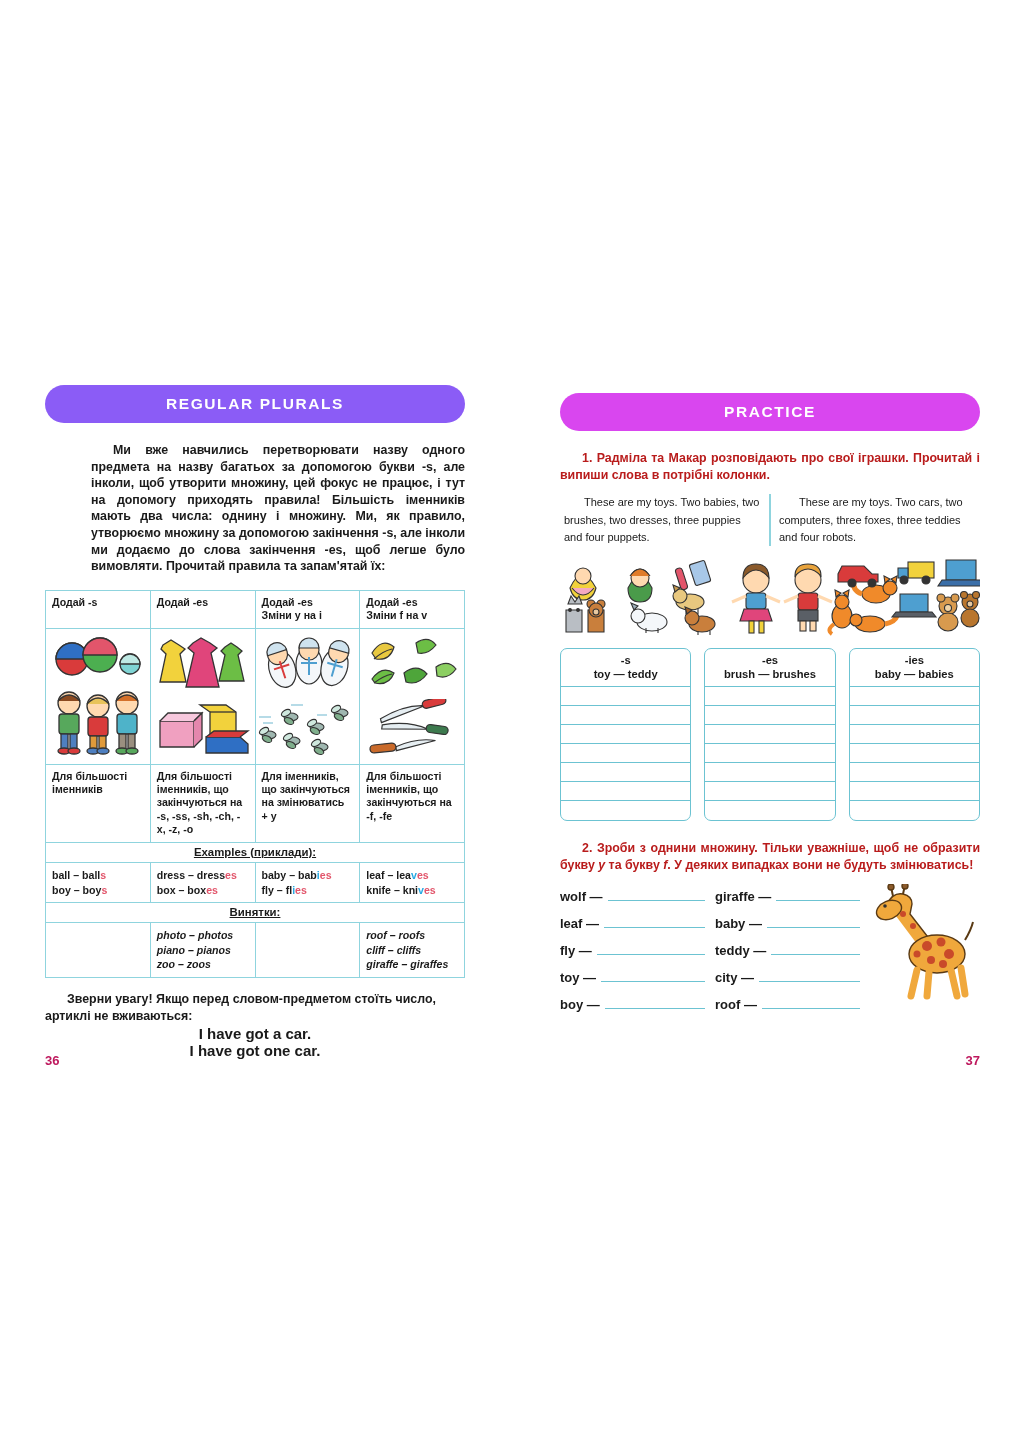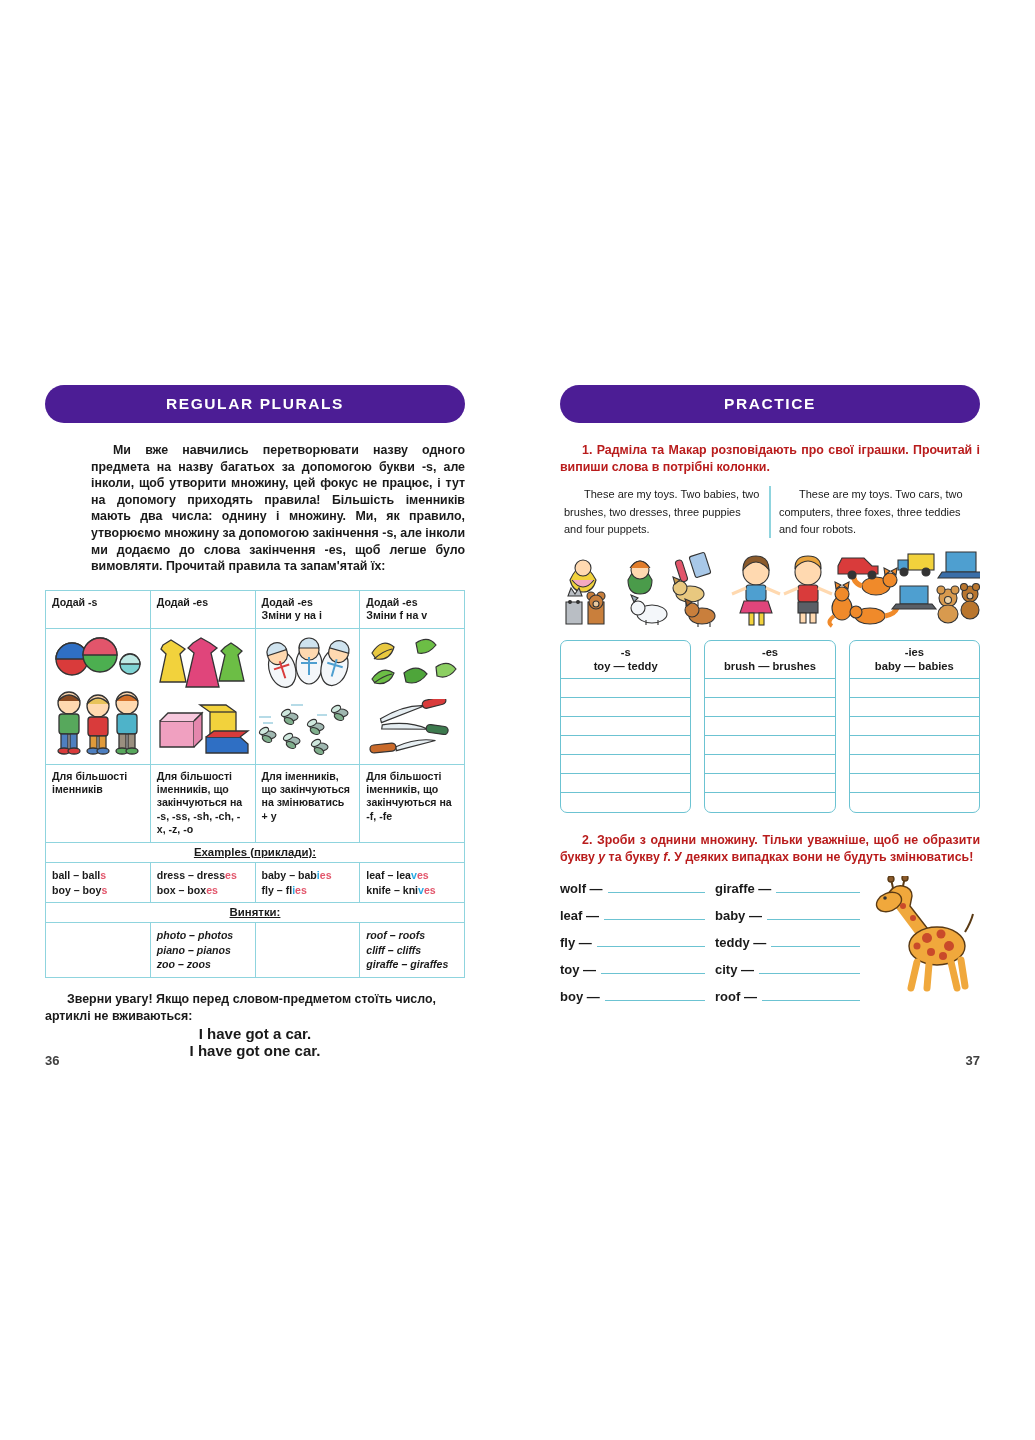--- a/index.html
+++ b/index.html
@@ -25,22 +25,22 @@
     height: 38px;
     border-radius: 19px;
     display: flex;
     align-items: center;
     justify-content: center;
     letter-spacing: 1.6px;
     font-size: 15.5px;
     font-weight: bold;
     color: #ffffff;
   }
-  .banner.blue  { background: #4c1d95; }
-  .banner.green { background: #4c1d95; }
+  .banner.blue  { background: #8b5cf6; }
+  .banner.green { background: #d946ef; margin-top: 8px; }
 
   
   .para {
     margin-top: 19px;
     font-size: 12.4px;
     line-height: 16.6px;
     color: #1a1a1a;
     text-align: justify;
     text-indent: 22px;
     font-weight: 600;
@@ -102,21 +102,21 @@
     text-align: center;
     font-size: 15px;
     line-height: 16.6px;
     font-weight: 600;
     color: #1a1a1a;
   }
   .pagenum {
     position: absolute;
     top: 668px;
     font-size: 13px;
-    color: #404040;
+    color: #be185d;
     font-weight: 600;
   }
   .pagenum.left  { left: 0; }
   .pagenum.right { right: 0; }
 
   
   .exercise {
     margin-top: 19px;
     font-size: 12.4px;
     line-height: 16.6px;

